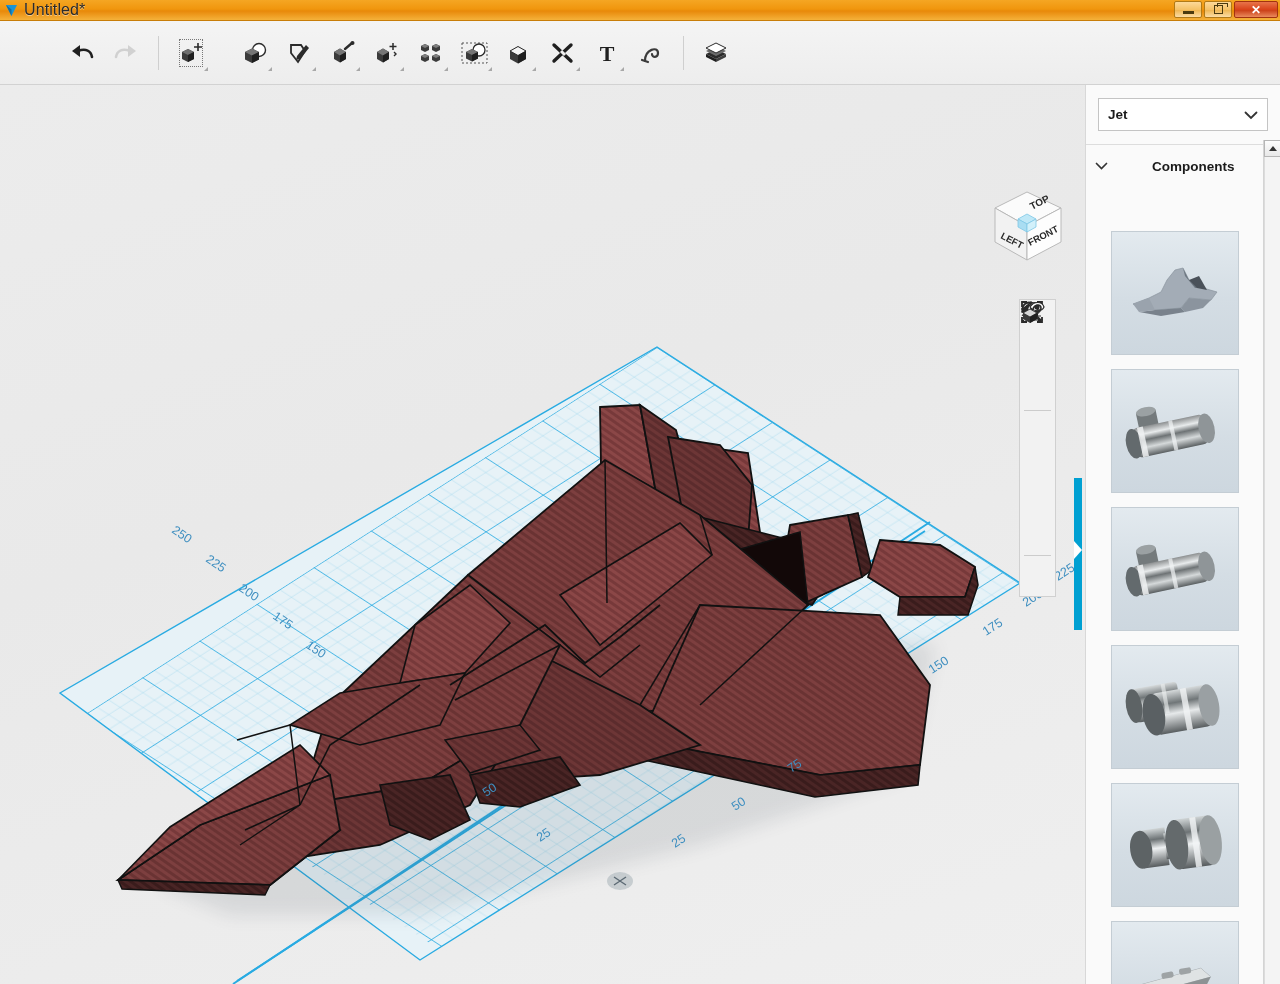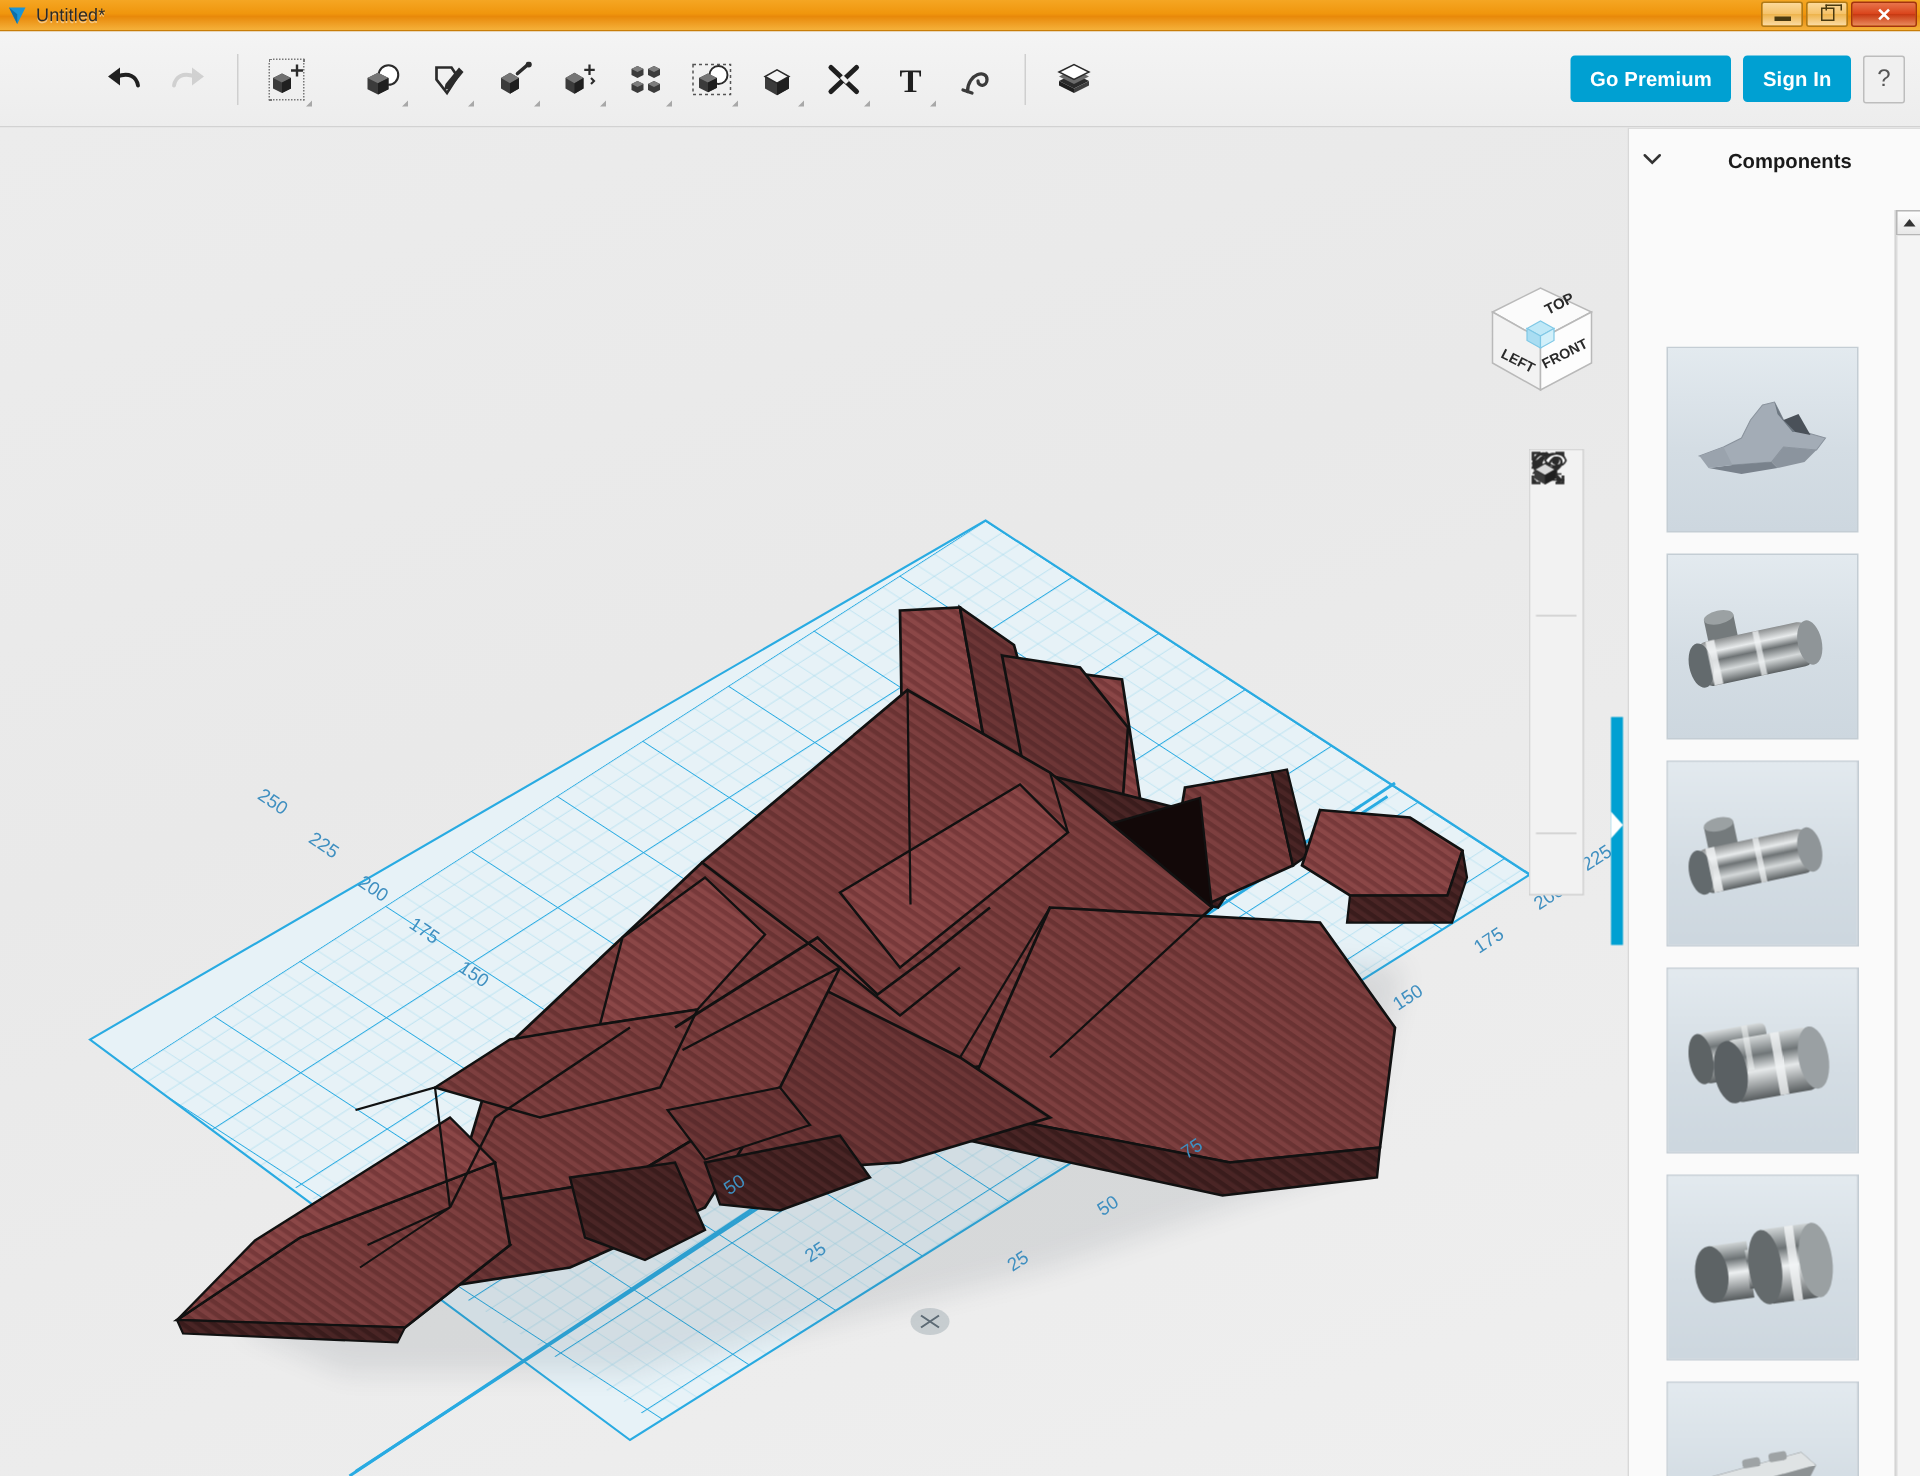--- a/index.html
+++ b/index.html
@@ -13,21 +13,21 @@
 
   
   #titlebar {
     position: absolute; left: 0; top: 0; width: 1280px; height: 21px;
     background: linear-gradient(to bottom, #f5a623 0%, #f0960d 45%, #e8890a 55%, #f5b13a 100%);
     border-bottom: 1px solid #c87d08;
     display: flex; align-items: center;
   }
   #titlebar .tb-icon { margin-left: 5px; margin-right: 6px; display:flex; }
   #titlebar .tb-text {
-    font-size: 12px; color: #2a2a2a; font-weight: normal;
+    font-size: 16px; color: #2a2a2a; font-weight: normal;
     text-shadow: 0 1px 0 rgba(255,255,255,.45);
     letter-spacing: .1px;
   }
   #winbtns { position:absolute; right: 2px; top: 1px; display: flex; gap: 2px; }
   .winbtn {
     width: 28px; height: 17px;
     border: 1px solid #b07a18;
     border-radius: 2px;
     display: flex; align-items: center; justify-content: center;
     background: linear-gradient(to bottom,#fcd99a 0%,#f5c268 50%,#eeb44d 51%,#fbdca5 100%);
@@ -316,25 +316,20 @@
       <g>
         <polygon points="5,14 15,9 25,14 15,19" fill="#2b2b2b"></polygon>
         <polygon points="5,11 15,6 25,11 15,16" fill="#6b6b6b"></polygon>
         <polygon points="5,8 15,3 25,8 15,13" fill="#ffffff" stroke="#2b2b2b" stroke-width="1"></polygon>
         <polygon points="5,14 15,19 15,22 5,17" fill="#1f1f1f"></polygon>
         <polygon points="25,14 15,19 15,22 25,17" fill="#3f3f3f"></polygon>
       </g>
     </svg>
   </div>
 
-  <div id="rightbtns">
-    <button class="bluebtn">Go Premium</button>
-    <button class="bluebtn">Sign In</button>
-    <button class="qbtn">?</button>
-  </div>
 </div>
 
 <div id="canvas">
 
   <svg width="1085" height="899" viewBox="0 0 1085 899">
     <defs>
 
       <pattern id="cf" width="6" height="6" patternUnits="userSpaceOnUse" patternTransform="rotate(35)">
         <rect width="6" height="6" fill="#7d3f3f"></rect>
         <rect width="6" height="3" fill="#6a3333"></rect>
@@ -585,20 +580,30 @@
     </div>
   </div>
 
 </div>
 
 <div id="collapsebar"></div>
 <div id="collapsearrow"></div>
 
 <div id="rpanel">
 
+  <div id="rpanel-top">
+    <div id="projsel">
+      <span class="ptxt">Jet</span>
+      <span>
+        <svg width="14" height="9" viewBox="0 0 14 9">
+            <path d="M1.5 1.5 L7 7 L12.5 1.5" stroke="#333" stroke-width="1.8" fill="none" stroke-linecap="round"></path>
+          </svg>
+      </span>
+    </div>
+  </div>
 
   <div id="rpanel-div"></div>
 
   <div id="comphdr">
     <span>
       <svg width="13" height="9" viewBox="0 0 13 9">
           <path d="M1.5 1.5 L6.5 6.5 L11.5 1.5" stroke="#333" stroke-width="1.7" fill="none" stroke-linecap="round"></path>
         </svg>
     </span>
     <span class="ctxt">Components</span>

